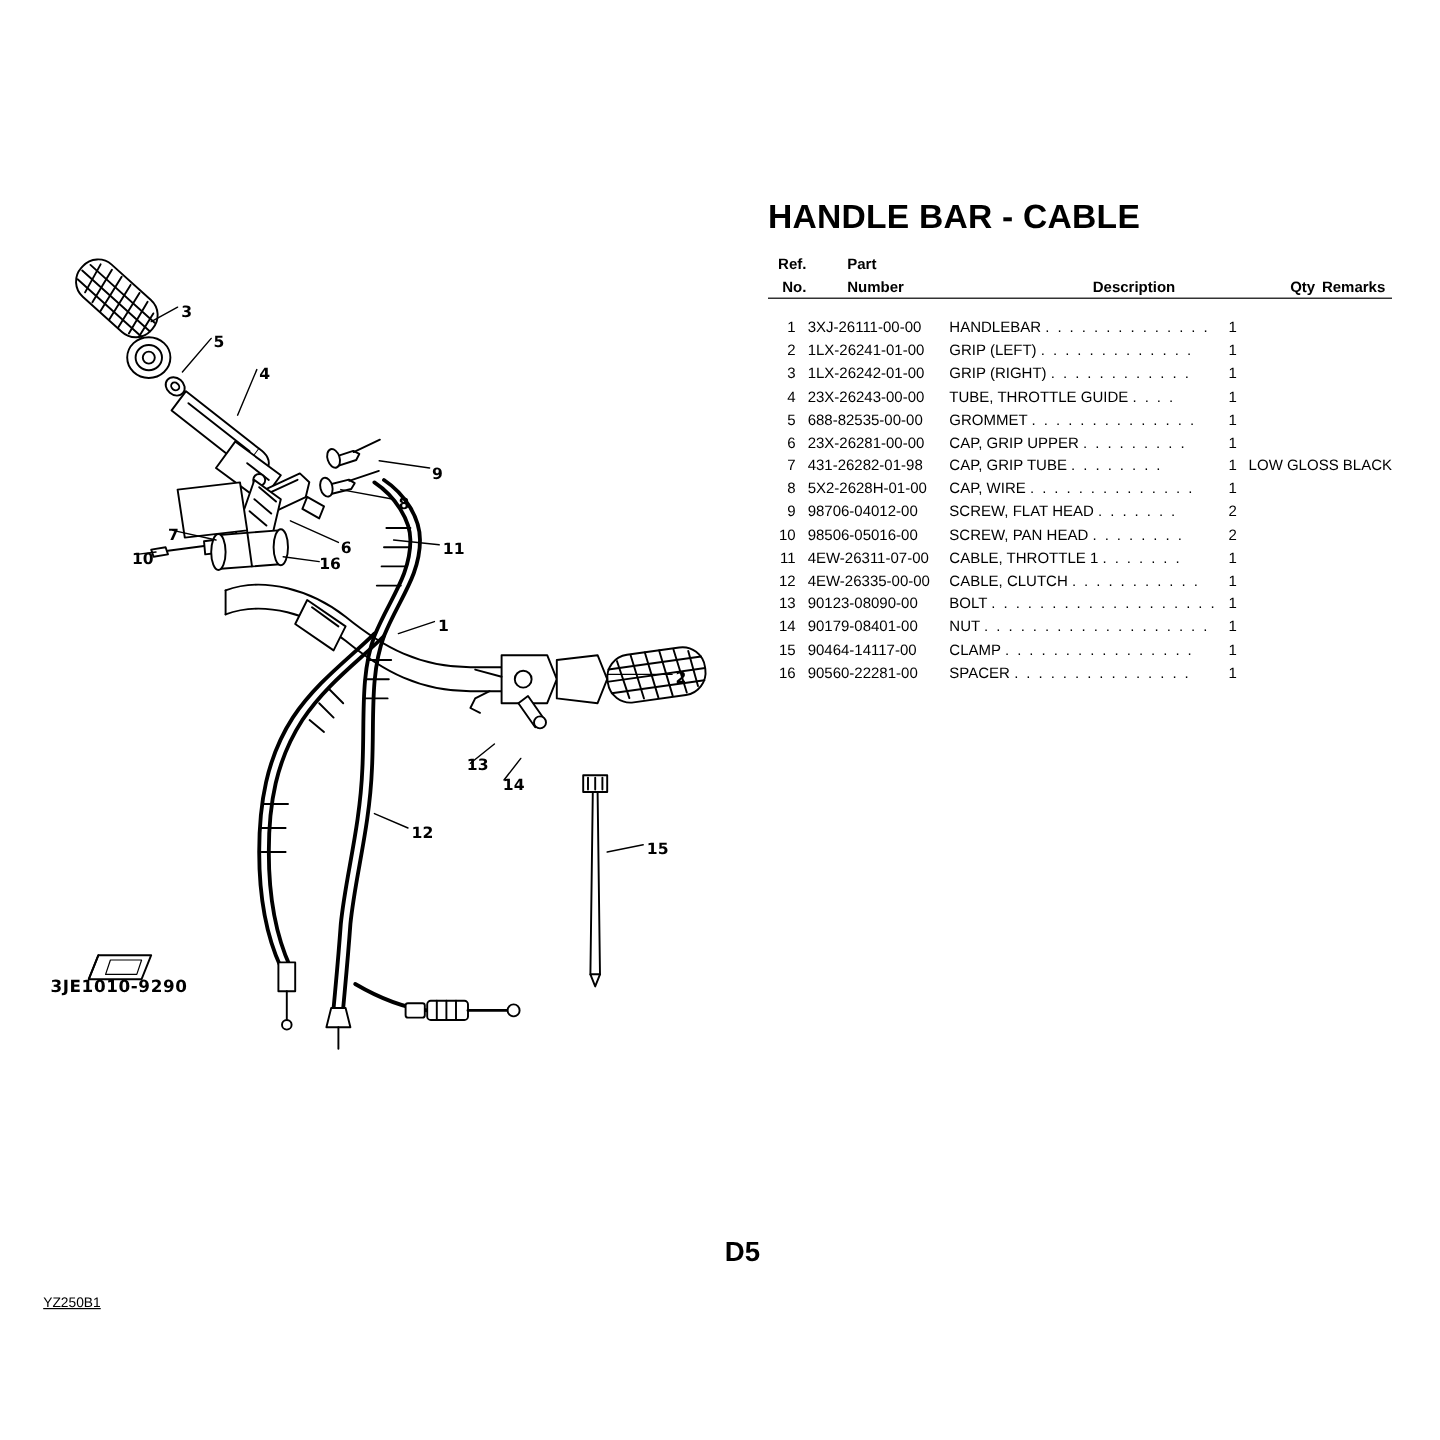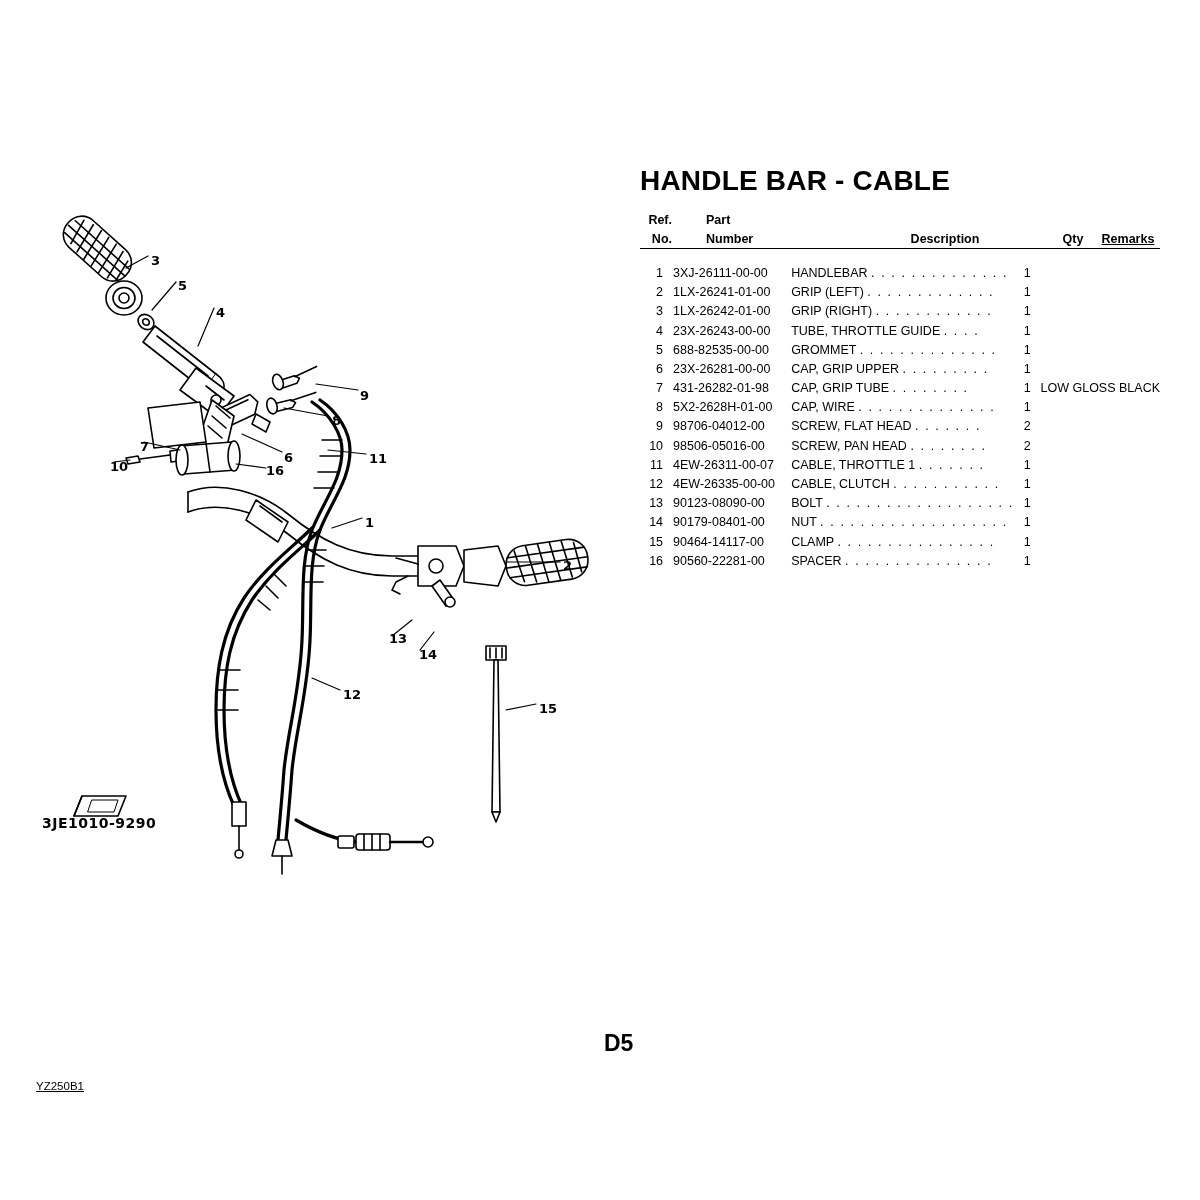--- a/index.html
+++ b/index.html
@@ -53,22 +53,22 @@
   .col-ref   { width: 32px;  text-align: right; padding-right: 10px !important; }
   .col-num   { width: 134px; }
   .col-desc  { width: 210px; }
   .col-qty   { width: 46px;  text-align: center; }
   .col-rem   { width: auto; }
 
   .head-row1 td, .head-row2 td { padding: 1px 0; font-weight: bold; }
   .head-ref  { text-align: right; padding-right: 10px !important; }
   .head-num  { text-align: left; padding-left: 24px !important; }
   .head-desc { text-align: center; }
-  .head-qty  { text-align: center; }
-  .head-rem  { text-align: center; text-decoration: underline; }
+  .head-qty  { text-align: right; }
+  .head-rem  { text-align: center; }
   .dots { letter-spacing: 1.6px; }
 
   .tbl-gap { height: 14px; }
 
   
   .diagram {
     position: absolute;
     left: 20px;
     top: 150px;
     width: 600px;
@@ -200,21 +200,21 @@
         </tr>
         <tr>
           <td class="col-ref">10</td>
           <td class="col-num">98506-05016-00</td>
           <td class="col-desc"><span>SCREW, PAN HEAD</span> <span class="dots">. . . . . . . .</span></td>
           <td class="col-qty">2</td>
           <td class="col-rem"></td>
         </tr>
         <tr>
           <td class="col-ref">11</td>
-          <td class="col-num">4EW-26311-00-07</td>
+          <td class="col-num">4EW-26311-07-00</td>
           <td class="col-desc"><span>CABLE, THROTTLE 1</span> <span class="dots">. . . . . . .</span></td>
           <td class="col-qty">1</td>
           <td class="col-rem"></td>
         </tr>
         <tr>
           <td class="col-ref">12</td>
           <td class="col-num">4EW-26335-00-00</td>
           <td class="col-desc"><span>CABLE, CLUTCH</span> <span class="dots">. . . . . . . . . . .</span></td>
           <td class="col-qty">1</td>
           <td class="col-rem"></td>

